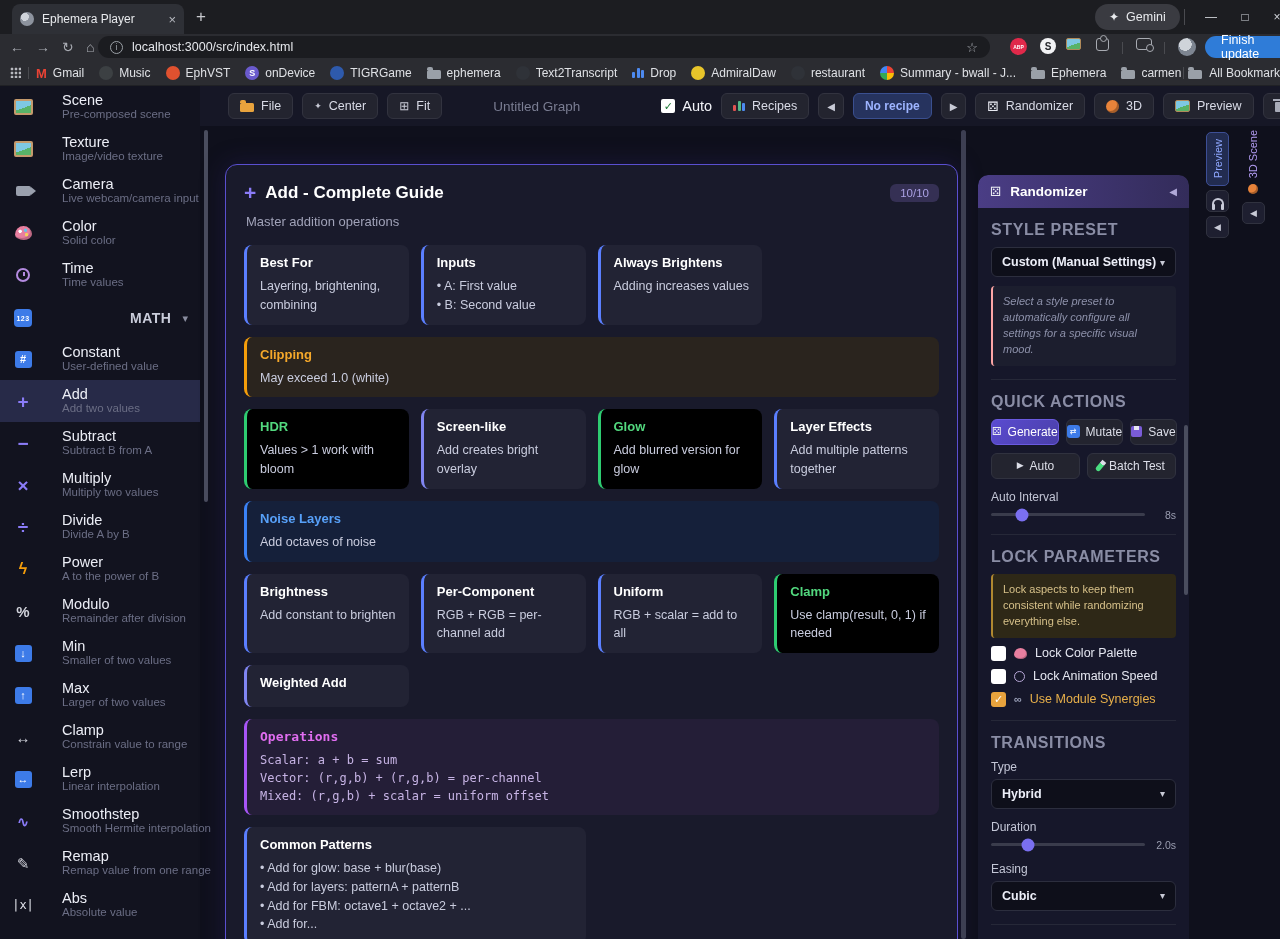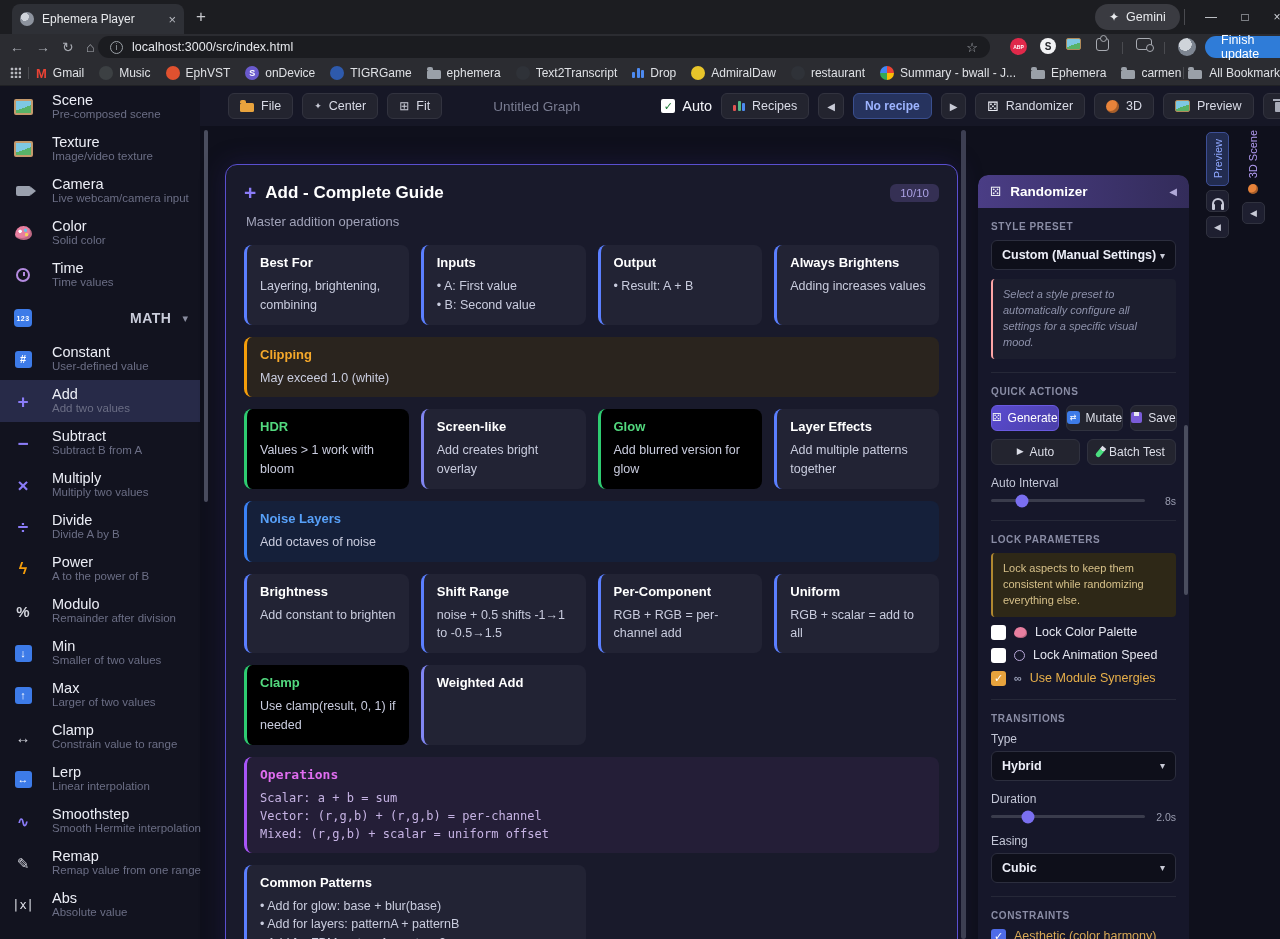--- a/index.html
+++ b/index.html
@@ -78,21 +78,21 @@
   .bars.rgb i:nth-child(3){background:#4d8af0;}
   .allbk { position:absolute; right:-6px; top:0; height:26px; display:flex; align-items:center; gap:7px;
     font-size:12px; color:#dfe1e5; padding-left:10px; }
 
   
   .app { position:absolute; left:0; top:86px; right:0; bottom:0; background:#0f101c; overflow:hidden; }
   .topstrip { position:absolute; left:200px; right:0; top:0; height:40px; background:#161726; }
 
   
   .sidebar { position:absolute; left:0; top:0; bottom:0; width:200px; background:#12131f; }
-  .s-item { height:42px; display:flex; align-items:center; gap:18px; padding:0 10px 0 12px; }
+  .s-item { height:42px; display:flex; align-items:center; gap:28px; padding:0 10px 0 12px; }
   .s-item.sel { background:#272a48; }
   .s-ico { width:22px; flex:none; display:flex; align-items:center; justify-content:center; }
   .s-label { font-size:14.5px; color:#eceef6; line-height:1.15; }
   .s-desc { font-size:11.5px; color:#6b6e85; line-height:1.2; white-space:nowrap; overflow:hidden;
     max-width:150px; }
   .math-hdr { height:40px; display:flex; align-items:center; gap:11px; padding:0 12px; margin-top:2px; }
   .math-hdr .m-label { flex:1; font-size:14px; font-weight:bold; color:#c9ccda; letter-spacing:.5px;text-align:right; }
   .caret { color:#8a8da0; font-size:11px; }
   .pic-ico { width:19px; height:16px; border:2px solid #c49a6c; border-radius:2px;
     background:linear-gradient(160deg,#7ec8e3 0 55%,#58b368 55% 100%); }
@@ -168,21 +168,21 @@
     border-radius:3px; }
 
   
   .rp { position:absolute; left:978px; top:89px; width:211px; height:790px; background:#16172a;
     border-radius:10px 10px 0 0; overflow:hidden; }
   .rp-head { height:33px; background:linear-gradient(90deg,#4a3d85,#332c5a); display:flex;
     align-items:center; gap:9px; padding:0 12px; border-radius:10px 10px 0 0; }
   .rp-title { flex:1; font-size:13.5px; font-weight:bold; color:#fff; }
   .rp-col { color:#b0a8d8; font-size:10px; }
   .rp-body { padding:0 13px; }
-  .sec-label { font-size:10px; font-weight:bold; letter-spacing:.6px; color:#8a8da5; margin:13px 0 8px; }
+  .sec-label { font-size:16px; font-weight:bold; letter-spacing:.6px; color:#8a8da5; margin:13px 0 8px; }
   .dd { height:30px; background:#0e0f1a; border:1px solid #2c2e3e; border-radius:6px; display:flex;
     align-items:center; justify-content:space-between; padding:0 10px; font-size:12.5px; color:#eceef8; }
   .dd .dv { font-weight:bold; }
   .dd .ch { color:#c8cad6; font-size:10px; }
   .hint { background:#1c1e2e; border-left:2px solid #fca5a5; border-radius:4px; padding:8px 10px;
     font-size:11px; font-style:italic; color:#8d91aa; line-height:1.45; margin-top:9px; }
   .hint.amber { background:#2e2817; border-left-color:#b08830; color:#d6c089; font-style:normal;
     margin-top:0; }
   .rp-div { border-top:1px solid #262838; margin:13px 0 0; }
   .qrow { display:flex; gap:7px; margin-bottom:8px; }
@@ -581,24 +581,20 @@
         <div class="card">
             <div class="c-title">Best For</div>
             <div class="c-body">Layering, brightening, combining</div>
           </div>
         <div class="card">
             <div class="c-title">Inputs</div>
             <div class="c-body">• A: First value
 • B: Second value</div>
           </div>
         <div class="card">
-            <div class="c-title">Output</div>
-            <div class="c-body">• Result: A + B</div>
-          </div>
-        <div class="card">
             <div class="c-title">Always Brightens</div>
             <div class="c-body">Adding increases values</div>
           </div>
         <div class="card orange span4">
             <div class="c-title">Clipping</div>
             <div class="c-body">May exceed 1.0 (white)</div>
           </div>
         <div class="card green">
             <div class="c-title">HDR</div>
             <div class="c-body">Values &gt; 1 work with bloom</div>
@@ -615,24 +611,20 @@
             <div class="c-title">Layer Effects</div>
             <div class="c-body">Add multiple patterns together</div>
           </div>
         <div class="card bluefull span4">
             <div class="c-title">Noise Layers</div>
             <div class="c-body">Add octaves of noise</div>
           </div>
         <div class="card">
             <div class="c-title">Brightness</div>
             <div class="c-body">Add constant to brighten</div>
-          </div>
-        <div class="card">
-            <div class="c-title">Shift Range</div>
-            <div class="c-body">noise + 0.5 shifts -1→1 to -0.5→1.5</div>
           </div>
         <div class="card">
             <div class="c-title">Per-Component</div>
             <div class="c-body">RGB + RGB = per-channel add</div>
           </div>
         <div class="card">
             <div class="c-title">Uniform</div>
             <div class="c-body">RGB + scalar = add to all</div>
           </div>
         <div class="card green">

